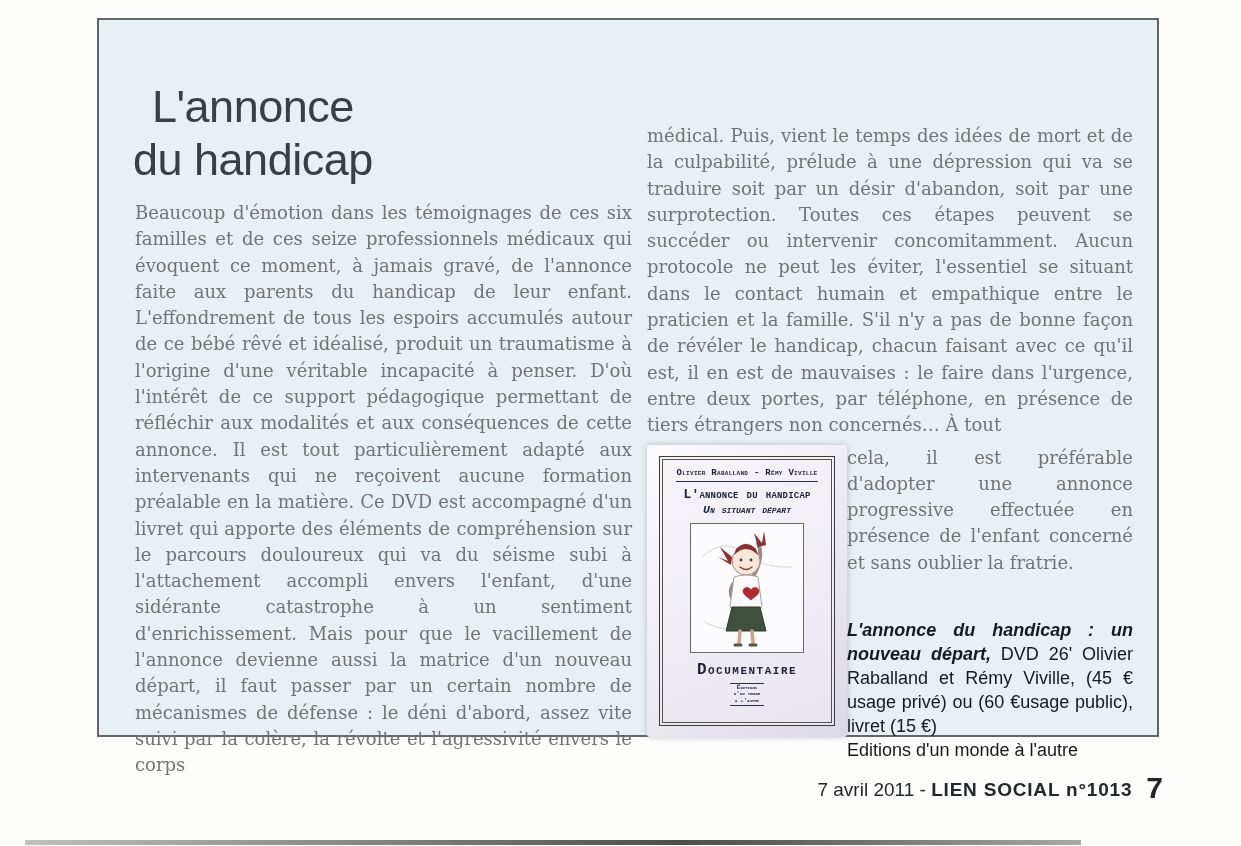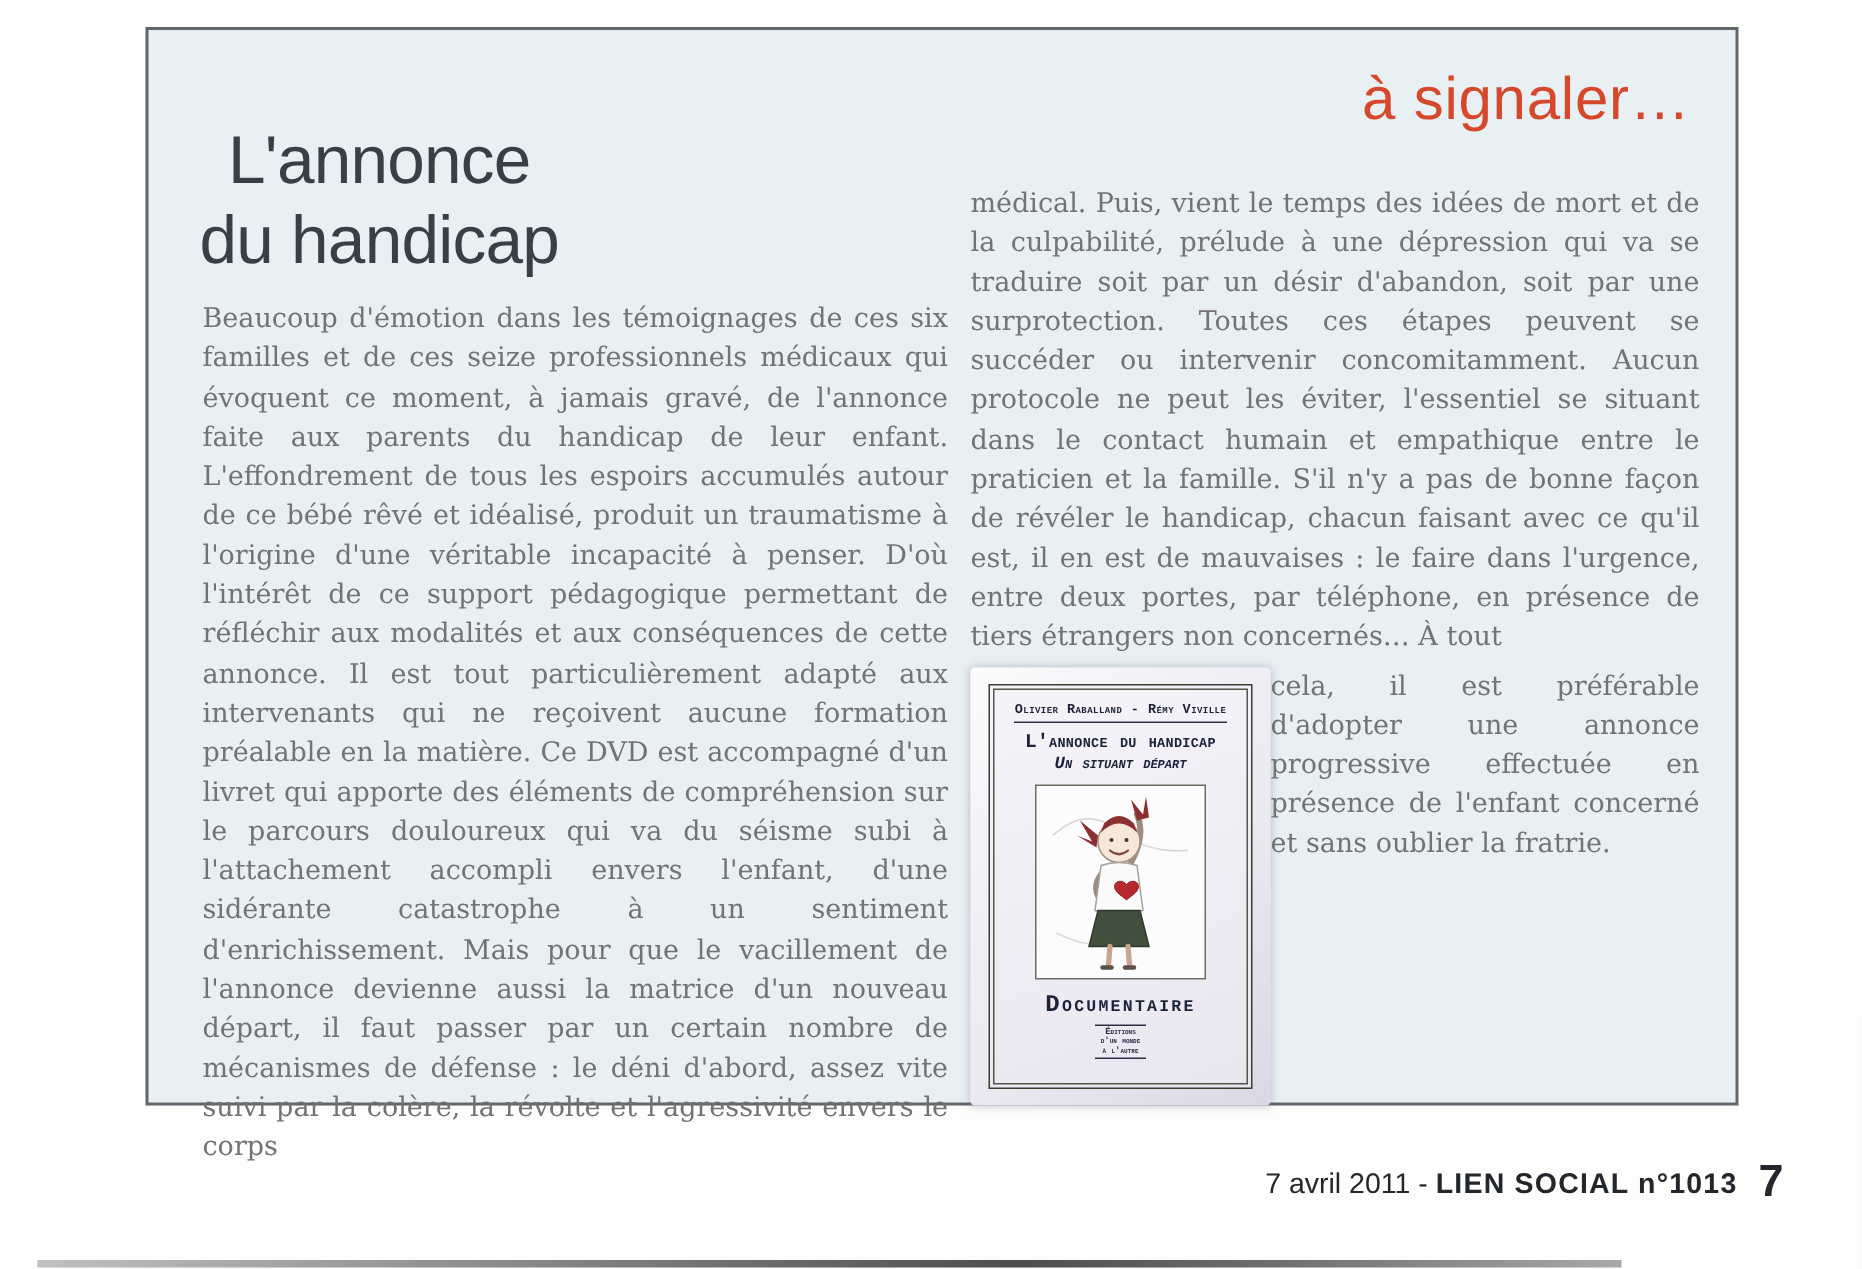--- a/index.html
+++ b/index.html
@@ -69,37 +69,36 @@
   .caption{
     margin-top:42px;font-family:"Liberation Sans",sans-serif;
     font-size:18px;line-height:24px;color:#17191c;
   }
   .caption p{margin:0;text-align:justify;}
   .caption .cap-bold{font-weight:bold;font-style:italic;}
   .caption .cap-line{text-align:left;}
   
   .footer{
     position:absolute;left:0;top:771px;width:1163px;text-align:right;
-    color:#23262b;font-family:"Liberation Sans",sans-serif;padding-left:26px;
+    color:#23262b;font-family:"Liberation Sans",sans-serif;
   }
   .footer .f-date{font-size:19px;}
   .footer .f-mag{font-size:19px;font-weight:bold;letter-spacing:.8px;}
   .footer .f-page{font-size:30px;font-weight:bold;margin-left:14px;vertical-align:-2px;}
   .bottom-strip{
     position:absolute;left:25px;top:840px;width:1056px;height:5px;
     background:linear-gradient(to right,#b5b5b5,#6a6a6a 35%,#2e2e2e 62%,#555 78%,#9a9a9a);
     opacity:.85;
   }
 </style>
 </head>
 <body>
 
 <div class="page-box">
 
-  <div class="signaler">à signaler…</div>
 
   <h1 class="title" style="margin:0;font-weight:normal;">L'annonce
 du handicap</h1>
 
   <div class="col-left serif">Beaucoup d'émotion dans les témoignages de ces six familles et de ces seize professionnels médicaux qui évoquent ce moment, à jamais gravé, de l'annonce faite aux parents du handicap de leur enfant. L'effondrement de tous les espoirs accumulés autour de ce bébé rêvé et idéalisé, produit un traumatisme à l'origine d'une véritable incapacité à penser. D'où l'intérêt de ce support pédagogique permettant de réfléchir aux modalités et aux conséquences de cette annonce. Il est tout particulièrement adapté aux intervenants qui ne reçoivent aucune formation préalable en la matière. Ce DVD est accompagné d'un livret qui apporte des éléments de compréhension sur le parcours douloureux qui va du séisme subi à l'attachement accompli envers l'enfant, d'une sidérante catastrophe à un sentiment d'enrichissement. Mais pour que le vacillement de l'annonce devienne aussi la matrice d'un nouveau départ, il faut passer par un certain nombre de mécanismes de défense : le déni d'abord, assez vite suivi par la colère, la révolte et l'agressivité envers le corps</div>
 
   <div class="col-right">
     <div class="serif">médical. Puis, vient le temps des idées de mort et de la culpabilité, prélude à une dépression qui va se traduire soit par un désir d'abandon, soit par une surprotection. Toutes ces étapes peuvent se succéder ou intervenir concomitamment. Aucun protocole ne peut les éviter, l'essentiel se situant dans le contact humain et empathique entre le praticien et la famille. S'il n'y a pas de bonne façon de révéler le handicap, chacun faisant avec ce qu'il est, il en est de mauvaises : le faire dans l'urgence, entre deux portes, par téléphone, en présence de tiers étrangers non concernés… À tout</div>
 
     <div class="media-row">
@@ -146,20 +145,22 @@
               <div>d'un monde</div>
               <div>à l'autre</div>
             </div>
           </div>
         </div>
       </div>
 
       <div class="right-side">
         <div class="serif">cela, il est préférable d'adopter une annonce progressive effectuée en présence de l'enfant concerné et sans oublier la fratrie.</div>
         <div class="caption">
+          <p><span class="cap-bold">L'annonce du handicap : un nouveau départ,</span><span> DVD 26' Olivier Raballand et Rémy Viville, (45 € usage privé) ou (60 €usage public), livret (15 €)</span></p>
+          <div class="cap-line">Editions d'un monde à l'autre</div>
         </div>
       </div>
 
     </div>
   </div>
 
 </div>
 
 <div class="footer">
   <span class="f-date">7 avril 2011 - </span><span class="f-mag">LIEN SOCIAL n°1013</span><span class="f-page">7</span>

